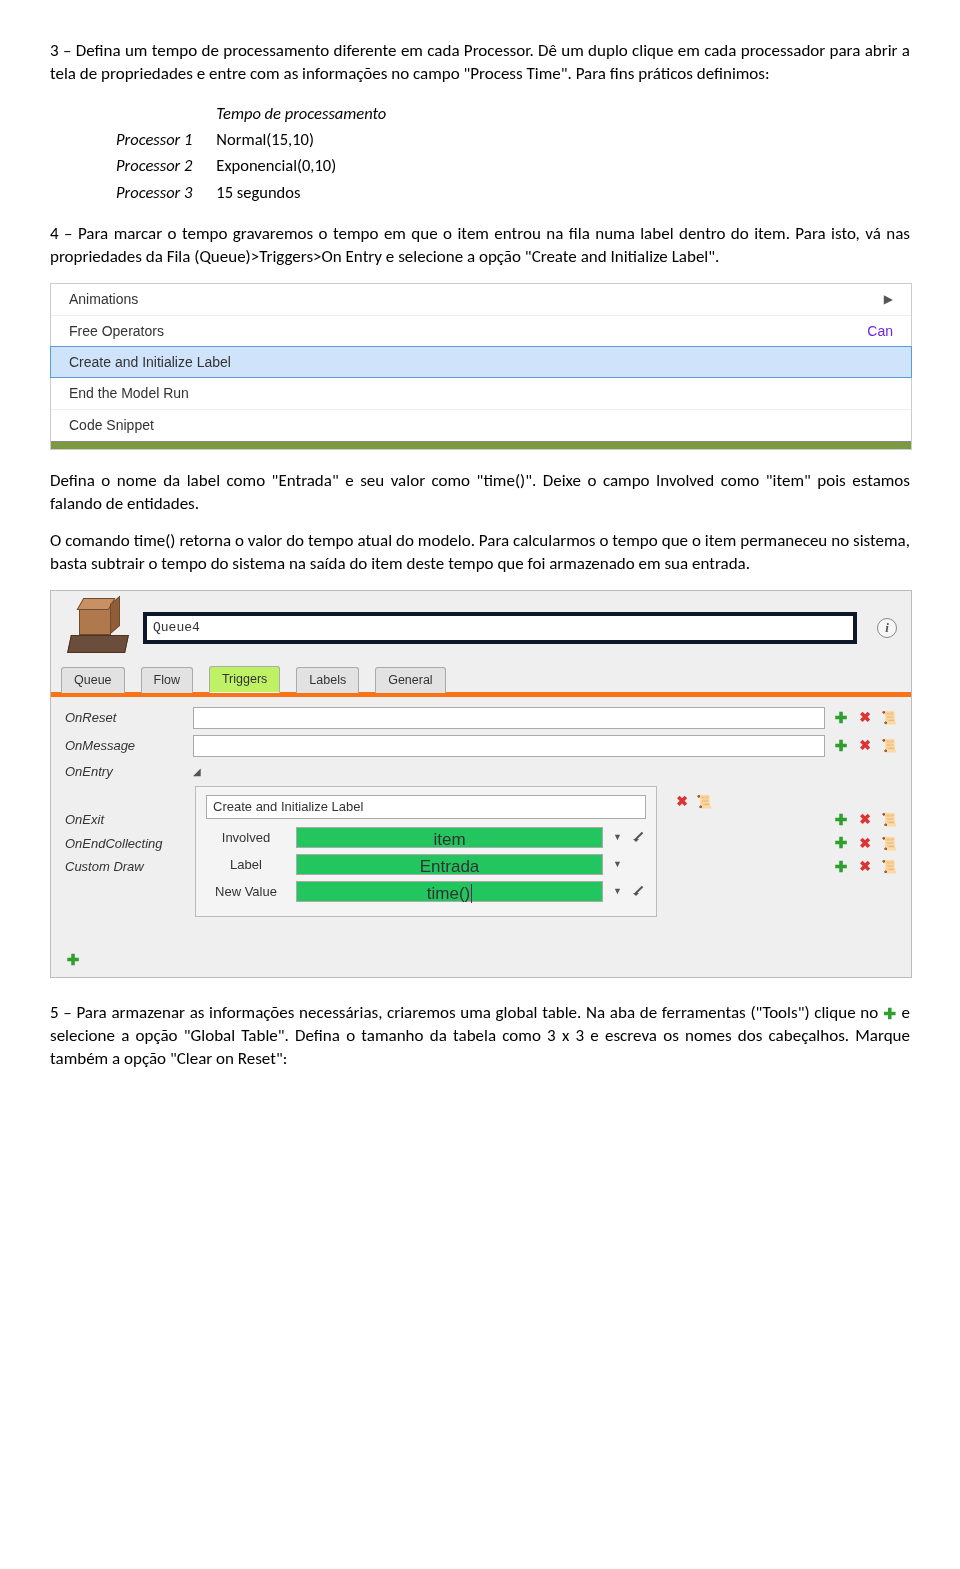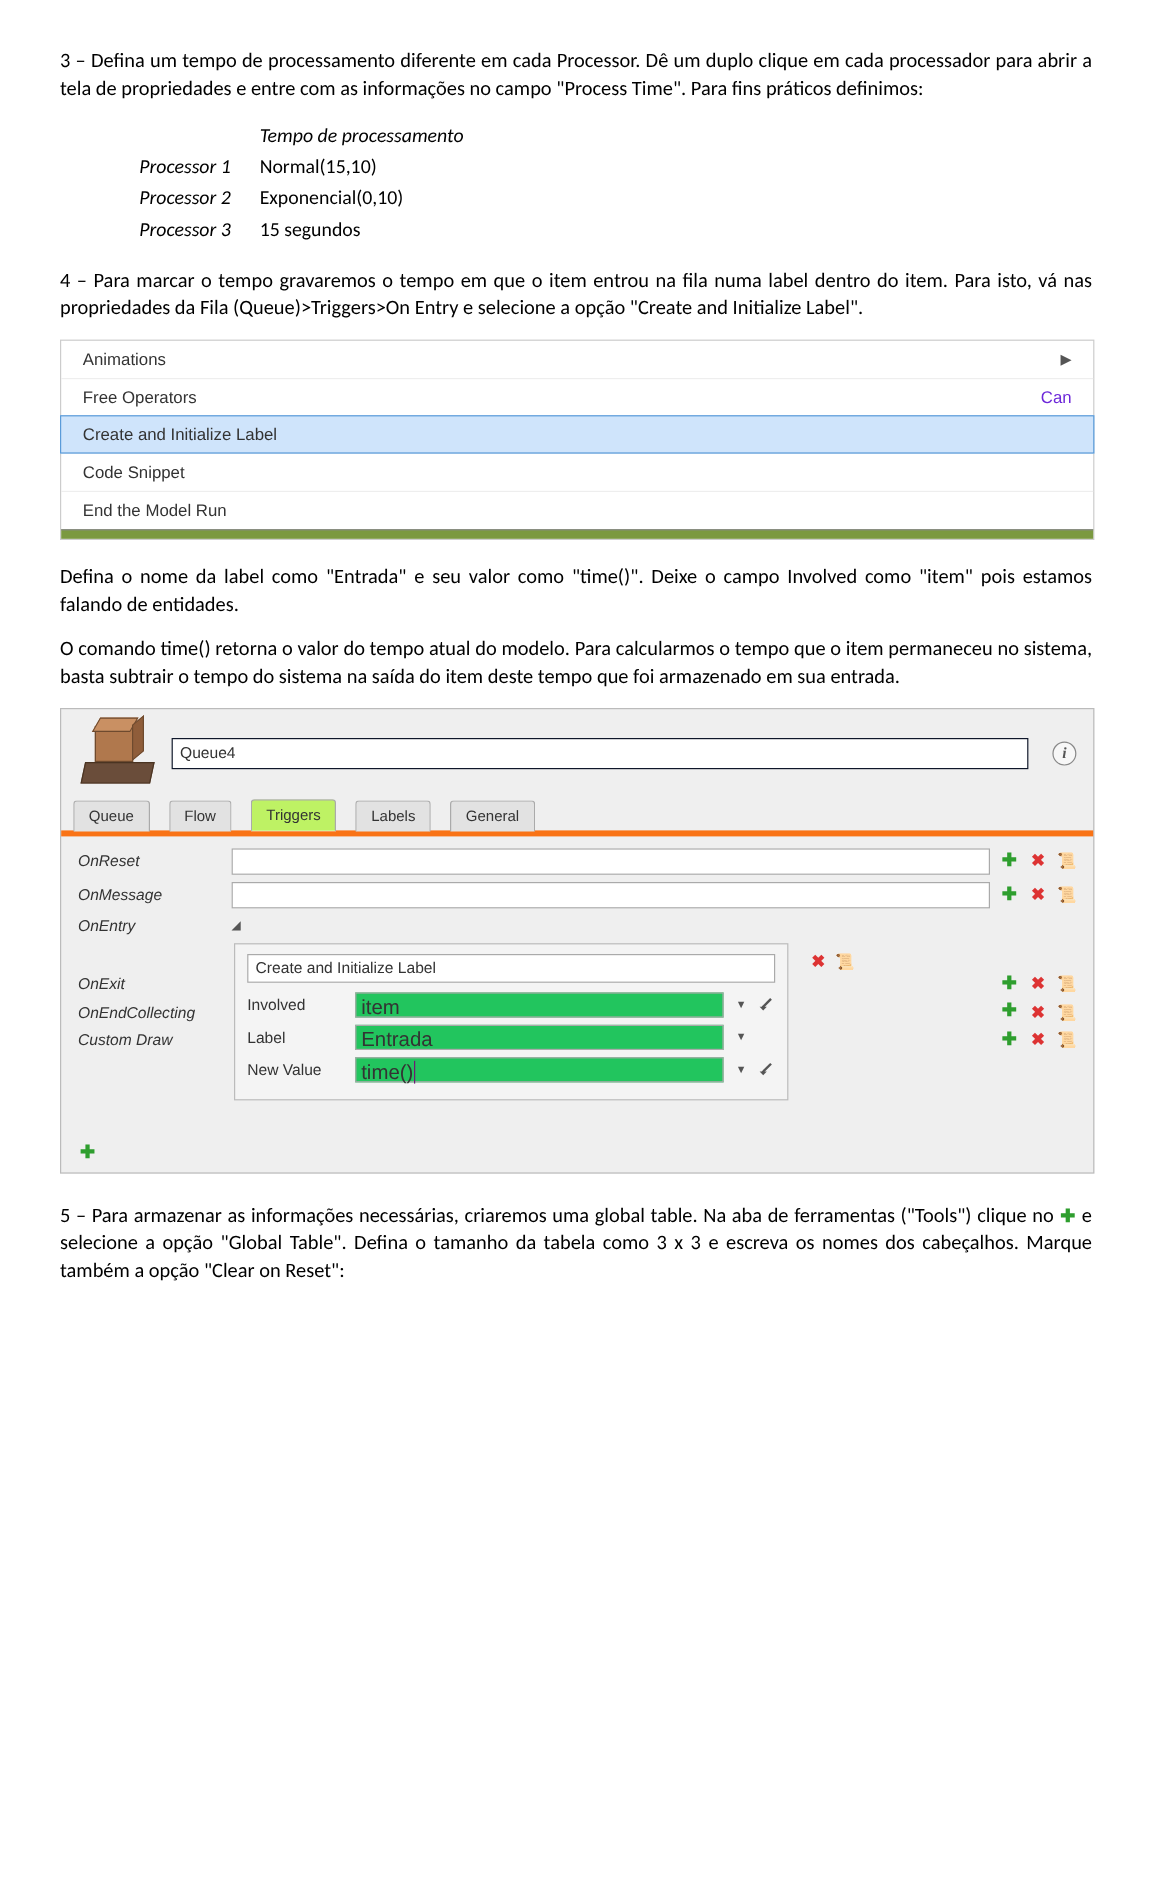--- a/index.html
+++ b/index.html
@@ -98,25 +98,26 @@
     content: "";
     position: absolute; top: -6px; left: 30px;
     width: 8px; height: 28px;
     background: #8f5d3a;
     transform: skewY(-40deg);
     border: 1px solid #6e4a2e;
   }
   .shot2 .namefield {
     flex: 1;
     background: #fff;
-    border: 1px solid #0f172a;
+    border: 4px solid #0f172a;
     padding: 3px 6px;
     font-size: 13px;
     height: 18px;
     line-height: 18px;
+    font-family: Liberation Mono, monospace;
   }
   .infoicon {
     width: 18px; height: 18px;
     border: 1px solid #888;
     border-radius: 50%;
     text-align: center;
     font-family: Georgia, serif;
     font-style: italic;
     font-weight: bold;
     font-size: 13px;
@@ -186,21 +187,21 @@
     position: relative;
   }
   .subpanel .title {
     background: #fff;
     border: 1px solid #aaa;
     padding: 2px 6px;
     margin-bottom: 8px;
     font-size: 13px;
   }
   .subrow {
-    display: flex; align-items: center; gap: 10px; margin-bottom: 6px;
+    display: flex; align-items: center; gap: 10px; margin-bottom: 6px; text-align: center;
   }
   .subrow .slabel { width: 80px; font-size: 13px; }
   .subrow .sfield {
     flex: 1; background: #22c55e; border: 1px solid #aaa;
     height: 17px; padding: 1px 4px; font-size: 17px;
   }
   .subrow .sfield .cursor { border-right: 1px solid #701a75; padding-right: 1px; }
   .eyedrop {
     width: 14px; height: 14px;
     display: inline-block;
@@ -271,24 +272,24 @@
     <span class="arrow">▶</span>
   </div>
   <div class="row">
     <span>Free Operators</span>
     <span style="color:#6d28d9">Can</span>
   </div>
   <div class="row sel">
     <span>Create and Initialize Label</span>
   </div>
   <div class="row">
+    <span>End the Model Run</span>
+  </div>
+  <div class="row">
     <span>Code Snippet</span>
-  </div>
-  <div class="row">
-    <span>End the Model Run</span>
   </div>
   <div class="bottombar"></div>
 </div>
 
 <p>Defina o nome da label como "Entrada" e seu valor como "time()". Deixe o campo Involved como "item" pois estamos falando de entidades.</p>
 
 <p>O comando time() retorna o valor do tempo atual do modelo. Para calcularmos o tempo que o item permaneceu no sistema, basta subtrair o tempo do sistema na saída do item deste tempo que foi armazenado em sua entrada.</p>
 
 <div class="shot2">
   <div class="toprow">

